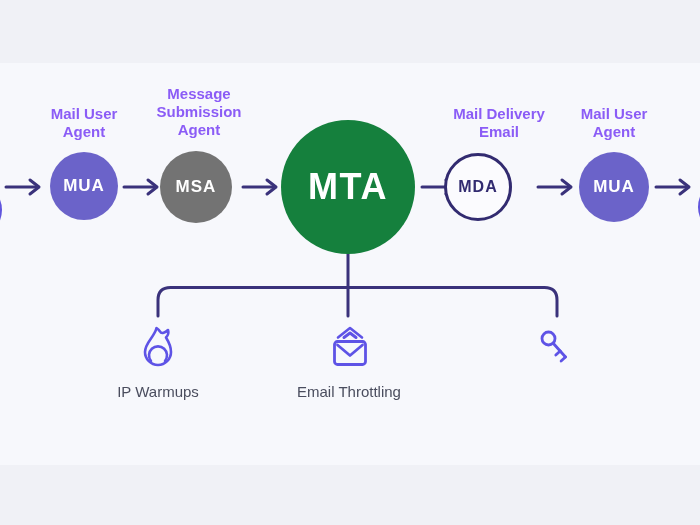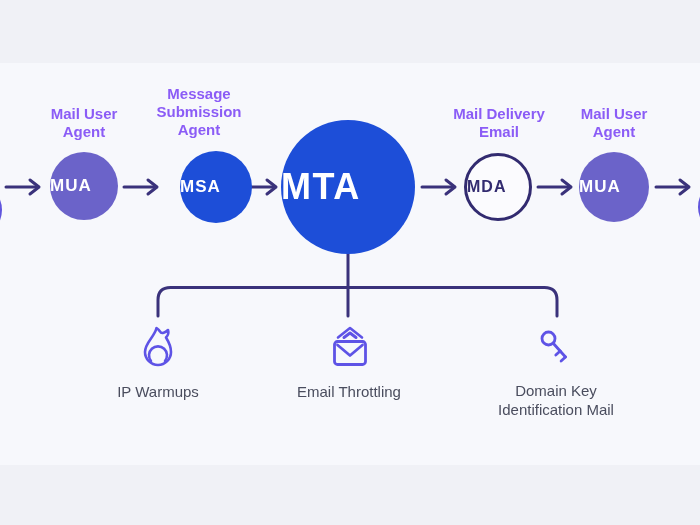--- a/index.html
+++ b/index.html
@@ -9,28 +9,28 @@
     font-family:"Liberation Sans", sans-serif;
   }
   .band{position:absolute;left:0;right:0;background:#f0f1f6;}
   .band-top{top:0;height:63px;}
   .band-bottom{bottom:0;height:60px;}
 
   svg.overlay{position:absolute;left:0;top:0;width:700px;height:525px;}
 
   .node{
     position:absolute;border-radius:50%;
-    display:flex;align-items:center;
+    display:flex;align-items:center;justify-content:center;
     color:#ffffff;font-weight:bold;letter-spacing:1px;font-size:17px;
   }
   .node-mua1{left:50px;top:152px;width:68px;height:68px;background:#6b63c9;}
-  .node-msa {left:180px;top:151px;width:72px;height:72px;background:#1d4ed8;}
-  .node-mta {left:281px;top:120px;width:134px;height:134px;background:#1d4ed8;
+  .node-msa {left:160px;top:151px;width:72px;height:72px;background:#737373;}
+  .node-mta {left:281px;top:120px;width:134px;height:134px;background:#15803d;
              font-size:36px;letter-spacing:1.5px;font-weight:bold;}
-  .node-mda {left:464px;top:153px;width:68px;height:68px;background:#fbfbfe;
+  .node-mda {left:444px;top:153px;width:68px;height:68px;background:#fbfbfe;
              border:3px solid #322b70;box-sizing:border-box;color:#322b70;font-size:16px;}
   .node-mua2{left:579px;top:152px;width:70px;height:70px;background:#6b63c9;}
 
   .node-label{
     position:absolute;text-align:center;
     font-size:15px;line-height:18px;font-weight:bold;color:#8b5cf6;
   }
   .lbl-mua1{left:39px; top:105px;width:90px;}
   .lbl-msa {left:147px;top:85px; width:104px;}
   .lbl-mda {left:444px;top:105px;width:110px;}
@@ -126,14 +126,13 @@
     </div>
   <div class="node node-mda">
       <span>MDA</span>
     </div>
   <div class="node node-mua2">
       <span>MUA</span>
     </div>
 
   <div class="feature-label flbl-1">IP Warmups</div>
   <div class="feature-label flbl-2">Email Throttling</div>
-  <div class="feature-label flbl-3">Domain Key Identification Mail</div>
 </div>
 
 </body></html>

